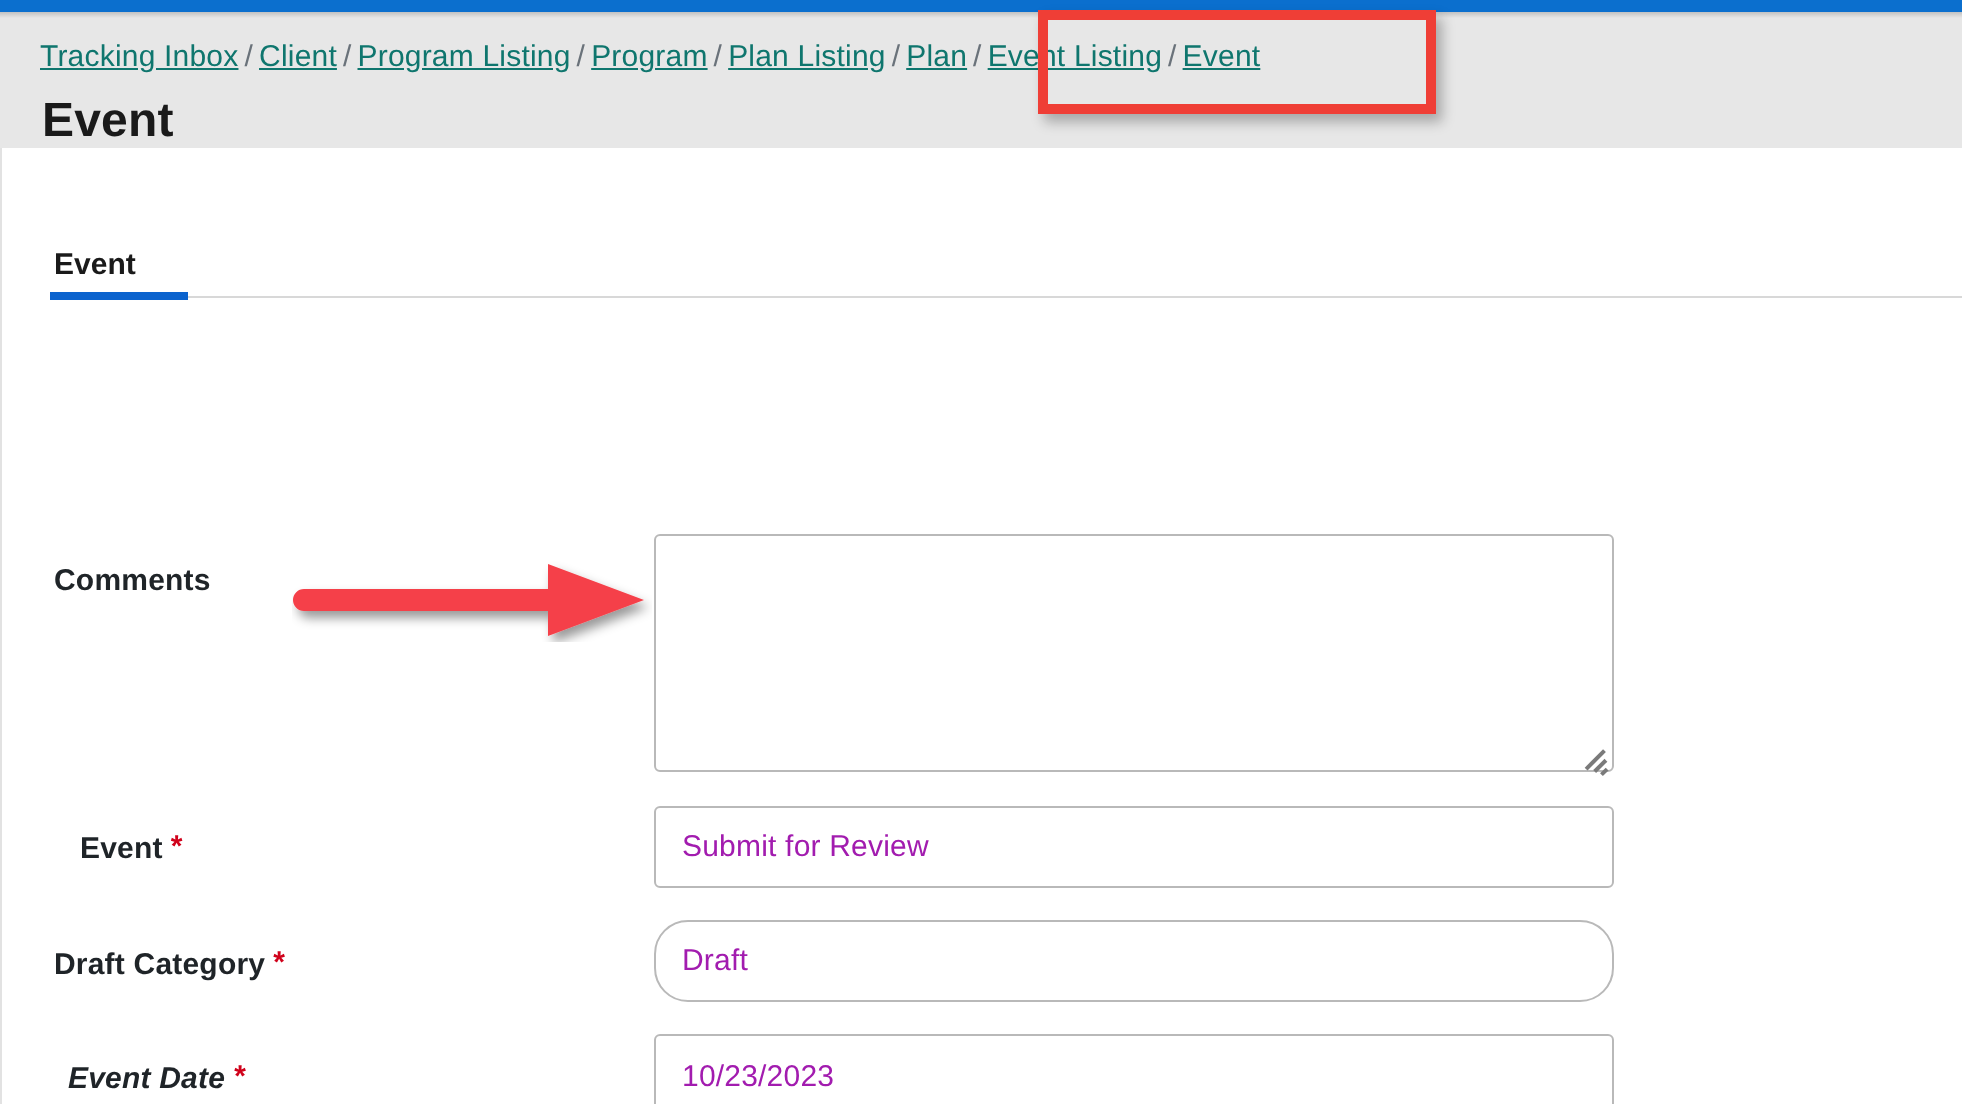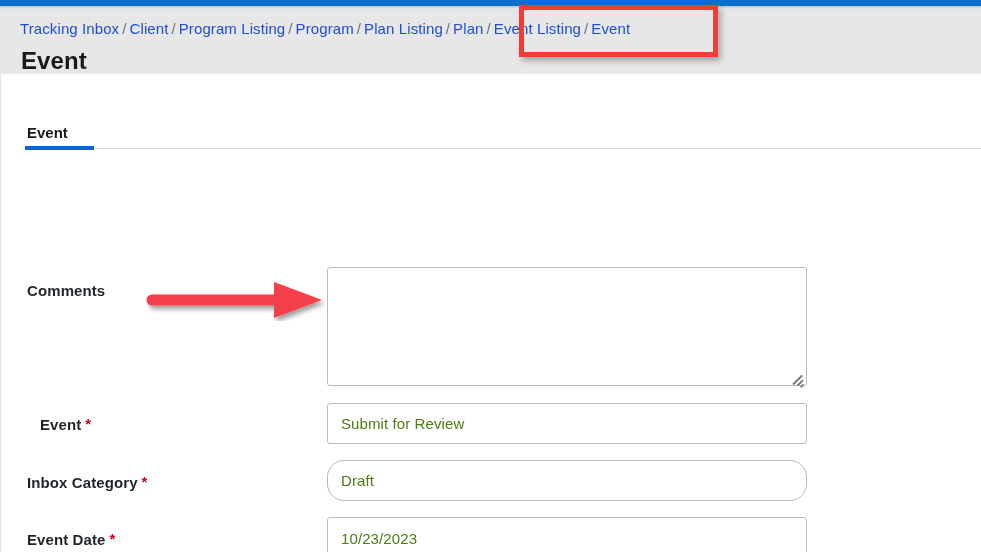--- a/index.html
+++ b/index.html
@@ -49,21 +49,21 @@
   .breadcrumb {
     position: absolute;
     left: 20px;
     top: 13px;
     font-size: 15px;
     line-height: 19px;
     color: #3c4650;
     white-space: nowrap;
     letter-spacing: 0.1px;
   }
-  .breadcrumb .crumb { color: #1d4ed8; }
+  .breadcrumb .crumb { color: #0f766e; text-decoration: underline; }
   .breadcrumb .sep {
     color: #6a727a;
     padding: 0 3px;
   }
 
   .page-title {
     position: absolute;
     left: 21px;
     top: 40px;
     font-size: 24px;
@@ -159,21 +159,21 @@
     vertical-align: top;
     line-height: 15px;
   }
 
   .input-box {
     position: absolute;
     border: 1px solid #b9b9b9;
     border-radius: 3px;
     background: #ffffff;
     font-size: 15px;
-    color: #4d7c0f;
+    color: #a21caf;
     display: flex;
     align-items: center;
     padding-left: 13px;
     letter-spacing: 0.1px;
     cursor: text;
   }
 
   .textarea-box {
     position: absolute;
     left: 326px;
@@ -202,21 +202,21 @@
     transform-origin: center;
   }
   .resize-grip i:nth-child(1) { width: 13px; right: 0px; bottom: 2px; }
   .resize-grip i:nth-child(2) { width:  8px; right: 0px; bottom: -1px; }
   .resize-grip i:nth-child(3) { width:  4px; right: 0px; bottom: -4px; }
 
   
   .lbl-comments { left: 26px;  top: 208px; }
   .lbl-event    { left: 26px;  top: 342px; margin-left: 13px; }
   .lbl-cat      { left: 26px;  top: 400px; }
-  .lbl-date     { left: 26px;  top: 457px; }
+  .lbl-date     { left: 33px;  top: 457px; font-style: italic; }
 
   .in-event { left: 326px; top: 329px; width: 480px; height: 41px; }
   .in-cat   { left: 326px; top: 386px; width: 480px; height: 41px; border-radius: 17px; }
   .in-date  { left: 326px; top: 443px; width: 480px; height: 42px; }
 
   
   .arrow {
     position: absolute;
     left: 145px;
     top: 205px;
@@ -264,21 +264,21 @@
             <i></i>
         </div>
       </div>
 
       <div class="field-label lbl-event">
         <span>Event</span><span class="req">*</span>
       </div>
       <div class="input-box in-event">Submit for Review</div>
 
       <div class="field-label lbl-cat">
-        <span>Inbox Category</span><span class="req">*</span>
+        <span>Draft Category</span><span class="req">*</span>
       </div>
       <div class="input-box in-cat">Draft</div>
 
       <div class="field-label lbl-date">
         <span>Event Date</span><span class="req">*</span>
       </div>
       <div class="input-box in-date">10/23/2023</div>
 
       <svg class="arrow" viewBox="0 0 180 42" xmlns="http://www.w3.org/2000/svg">
         <defs>

